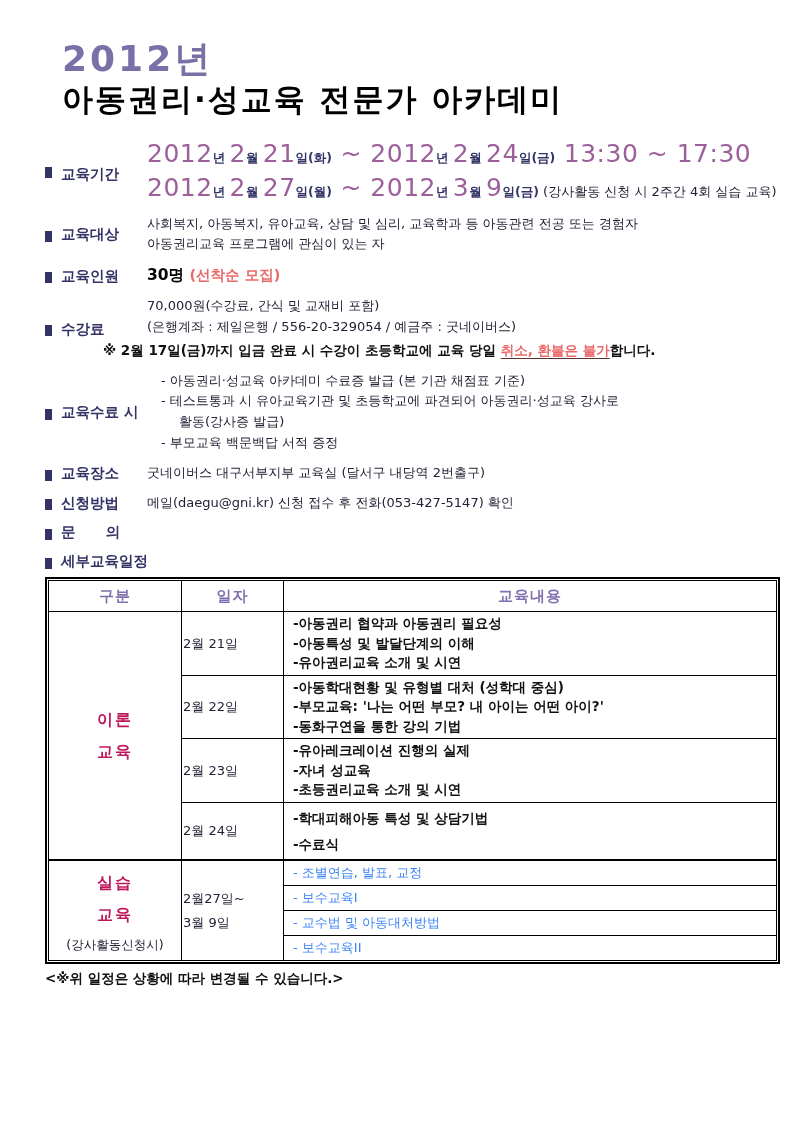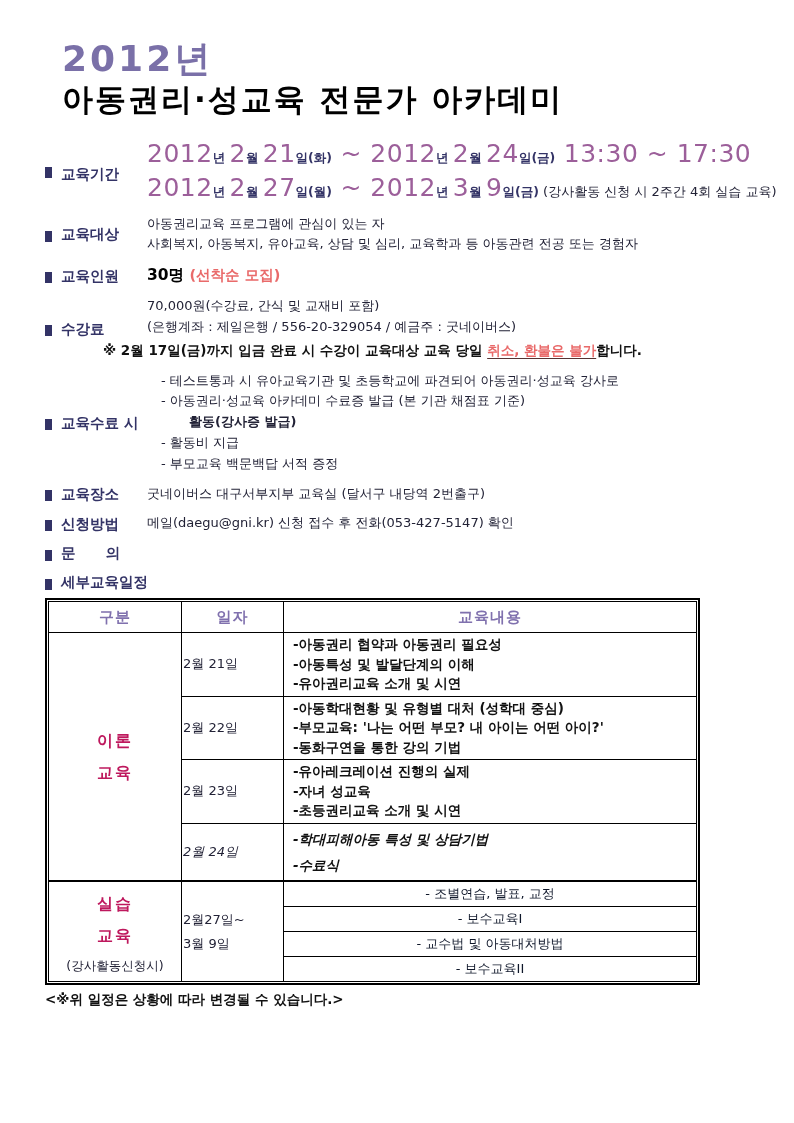--- a/index.html
+++ b/index.html
@@ -33,42 +33,42 @@
   .seg-bold  { font-size:13.5px; font-weight:bold; color:#111; }
   .seg-red   { font-size:14.5px; font-weight:bold; color:#e96a6a; }
   .seg-redline {
     font-size:13.5px; font-weight:bold; color:#e96a6a;
     text-decoration:underline; text-decoration-color:#553333;
     text-underline-offset:3px;
   }
   .seg-num   { font-size:15.5px; font-weight:bold; color:#000; }
   .fee-note { margin-left:-44px; margin-top:2px; white-space:nowrap; }
   .completion-items { margin-left:14px; }
-  .completion-items .cont-indent { margin-left:28px;font-weight:bold; }
+  .completion-items .cont-indent { margin-left:18px; }
   .capacity-line { line-height:22px; }
 
   .table-wrap {
     border:2px solid #000; padding:1px; margin-top:6px;
-    width:655px; box-sizing:border-box; background:#fff;
+    width:735px; box-sizing:border-box; background:#fff;
   }
   table.schedule { border-collapse:collapse; width:100%; table-layout:fixed; }
   table.schedule th, table.schedule td { border:1px solid #000; }
   table.schedule thead th {
     height:28px; font-size:15px; font-weight:bold; color:#8071ae; letter-spacing:1px;
   }
   td.group-cell { text-align:center; vertical-align:middle; }
   .group-line { font-size:16px; font-weight:bold; color:#be185d; line-height:2.0; letter-spacing:2px; }
   .group-sub { font-size:12.5px; color:#222236; margin-top:6px; }
   td.date-cell { text-align:left; vertical-align:middle; font-size:13px; color:#222236; }
   .date-line { line-height:1.8; }
   td.content-cell { padding:2px 9px; vertical-align:middle; }
   .t-item { font-size:13.5px; font-weight:bold; color:#111; line-height:19.5px; }
   .t-item-tall { line-height:26px; }
   tr.practice-row td.content-cell { height:20px; }
-  .p-item { font-size:13px; font-weight:normal; color:#0f172a; line-height:1.3;text-align:center; }
+  .p-item { font-size:13px; font-weight:normal; color:#3b82f6; line-height:1.3; }
   .thick-top { border-top:2px solid #000 !important; }
   .footnote { margin-top:6px; font-size:13.5px; font-weight:bold; color:#111; }
 </style>
 </head>
 <body>
 
 <div class="page">
 
   <div class="year-title">2012년</div>
   <div class="main-title">아동권리·성교육 전문가 아카데미</div>
@@ -79,51 +79,50 @@
     <div class="content">
       <div class="period-line1"><span class="seg-big">2012</span><span class="seg-small">년 </span><span class="seg-big">2</span><span class="seg-small">월 </span><span class="seg-big">21</span><span class="seg-small">일(화)</span><span class="seg-big"> ~ </span><span class="seg-big">2012</span><span class="seg-small">년 </span><span class="seg-big">2</span><span class="seg-small">월 </span><span class="seg-big">24</span><span class="seg-small">일(금)</span><span class="seg-big"> 13:30 ~ 17:30</span></div>
       <div class="period-line2"><span class="seg-big">2012</span><span class="seg-small">년 </span><span class="seg-big">2</span><span class="seg-small">월 </span><span class="seg-big">27</span><span class="seg-small">일(월)</span><span class="seg-big"> ~ </span><span class="seg-big">2012</span><span class="seg-small">년 </span><span class="seg-big">3</span><span class="seg-small">월 </span><span class="seg-big">9</span><span class="seg-small">일(금)</span><span class="seg-plain"> (강사활동 신청 시 2주간 4회 실습 교육)</span></div>
     </div>
   </div>
 
   <div class="section-row">
     <span class="bullet"></span>
     <span class="label">교육대상</span>
     <div class="content">
+      <div class="line">사회복지, 아동복지, 유아교육, 상담 및 심리, 교육학과 등 아동관련 전공 또는 경험자</div>
       <div class="line">아동권리교육 프로그램에 관심이 있는 자</div>
-      <div class="line">사회복지, 아동복지, 유아교육, 상담 및 심리, 교육학과 등 아동관련 전공 또는 경험자</div>
     </div>
   </div>
 
   <div class="section-row">
     <span class="bullet"></span>
     <span class="label">교육인원</span>
     <div class="content">
       <div class="capacity-line"><span class="seg-num">30명 </span><span class="seg-red">(선착순 모집)</span></div>
     </div>
   </div>
 
   <div class="section-row">
     <span class="bullet"></span>
     <span class="label">수강료</span>
     <div class="content">
       <div class="line">70,000원(수강료, 간식 및 교재비 포함)</div>
       <div class="line">(은행계좌 : 제일은행 / 556-20-329054 / 예금주 : 굿네이버스)</div>
-      <div class="fee-note"><span class="seg-bold">※ 2월 17일(금)까지 입금 완료 시 수강이 교육대상 교육 당일 </span><span class="seg-redline">취소, 환불은 불가</span><span class="seg-bold">합니다.</span></div>
+      <div class="fee-note"><span class="seg-bold">※ 2월 17일(금)까지 입금 완료 시 수강이 초등학교에 교육 당일 </span><span class="seg-redline">취소, 환불은 불가</span><span class="seg-bold">합니다.</span></div>
     </div>
   </div>
 
   <div class="section-row">
     <span class="bullet"></span>
     <span class="label">교육수료 시</span>
     <div class="content completion-items">
+      <div class="line">- 아동권리·성교육 아카데미 수료증 발급 (본 기관 채점표 기준)</div>
       <div class="line">- 테스트통과 시 유아교육기관 및 초등학교에 파견되어 아동권리·성교육 강사로</div>
-      <div class="line">- 아동권리·성교육 아카데미 수료증 발급 (본 기관 채점표 기준)</div>
       <div class="line cont-indent">활동(강사증 발급)</div>
-      <div class="line">- 활동비 지급</div>
       <div class="line">- 부모교육 백문백답 서적 증정</div>
     </div>
   </div>
 
   <div class="section-row">
     <span class="bullet"></span>
     <span class="label">교육장소</span>
     <div class="content">
       <div class="line">굿네이버스 대구서부지부 교육실 (달서구 내당역 2번출구)</div>
     </div>
@@ -184,21 +183,21 @@
           </td>
         </tr>
         <tr>
           <td class="date-cell">2월 23일</td>
           <td class="content-cell">
             <div class="t-item">-유아레크레이션 진행의 실제</div>
             <div class="t-item">-자녀 성교육</div>
             <div class="t-item">-초등권리교육 소개 및 시연</div>
           </td>
         </tr>
-        <tr style="height:58px;font-style:italic;">
+        <tr style="height:58px;">
           <td class="date-cell">2월 24일</td>
           <td class="content-cell">
             <div class="t-item t-item-tall">-학대피해아동 특성 및 상담기법</div>
             <div class="t-item t-item-tall">-수료식</div>
           </td>
         </tr>
         <tr class="practice-row">
           <td class="group-cell thick-top" rowspan="4">
             <div class="group-line">실습</div>
             <div class="group-line">교육</div>

